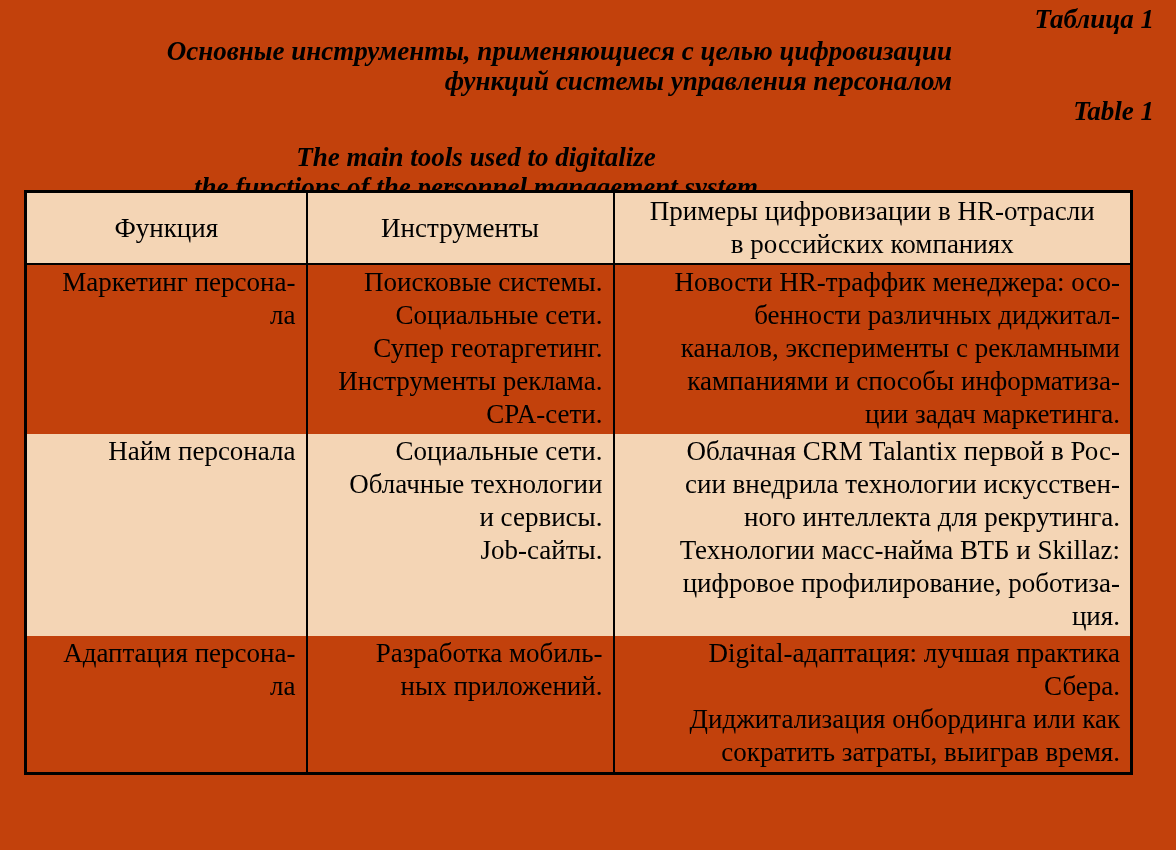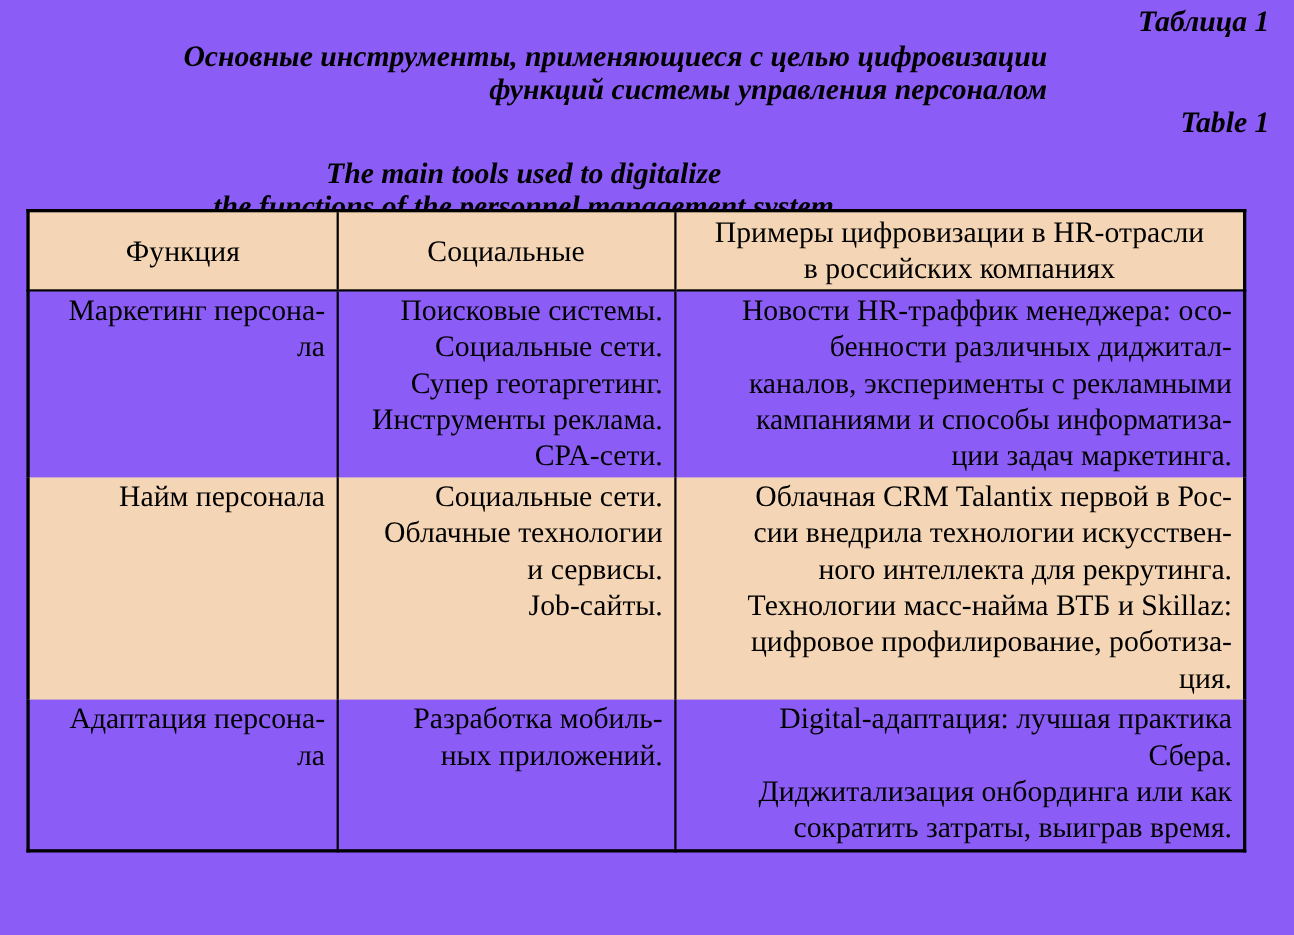--- a/index.html
+++ b/index.html
@@ -1,20 +1,20 @@
 <!DOCTYPE html>
 <html><head>
 <meta charset="utf-8">
 <style>
   html, body { margin: 0; padding: 0; background: #ffffff; }
   .doc {
     position: relative;
     width: 1176px;
     height: 850px;
-    background: #8b5cf6;
+    background: #c2410c;
     color: #000000;
     font-family: "Liberation Serif", serif;
     overflow: hidden;
   }
   .caption-label {
     position: absolute;
     right: 22px;
     font-weight: bold;
     font-style: italic;
     font-size: 27px;
@@ -85,21 +85,21 @@
 
   <table class="main">
     <colgroup>
       <col style="width:281px">
       <col style="width:307px">
       <col style="width:518px">
     </colgroup>
     <thead>
       <tr>
         <th>Функция</th>
-        <th>Социальные</th>
+        <th>Инструменты</th>
         <th>Примеры цифровизации в HR-отрасли
 в российских компаниях</th>
       </tr>
     </thead>
     <tbody>
       <tr>
         <td>Маркетинг персона-
 ла</td>
         <td>Поисковые системы.
 Социальные сети.

